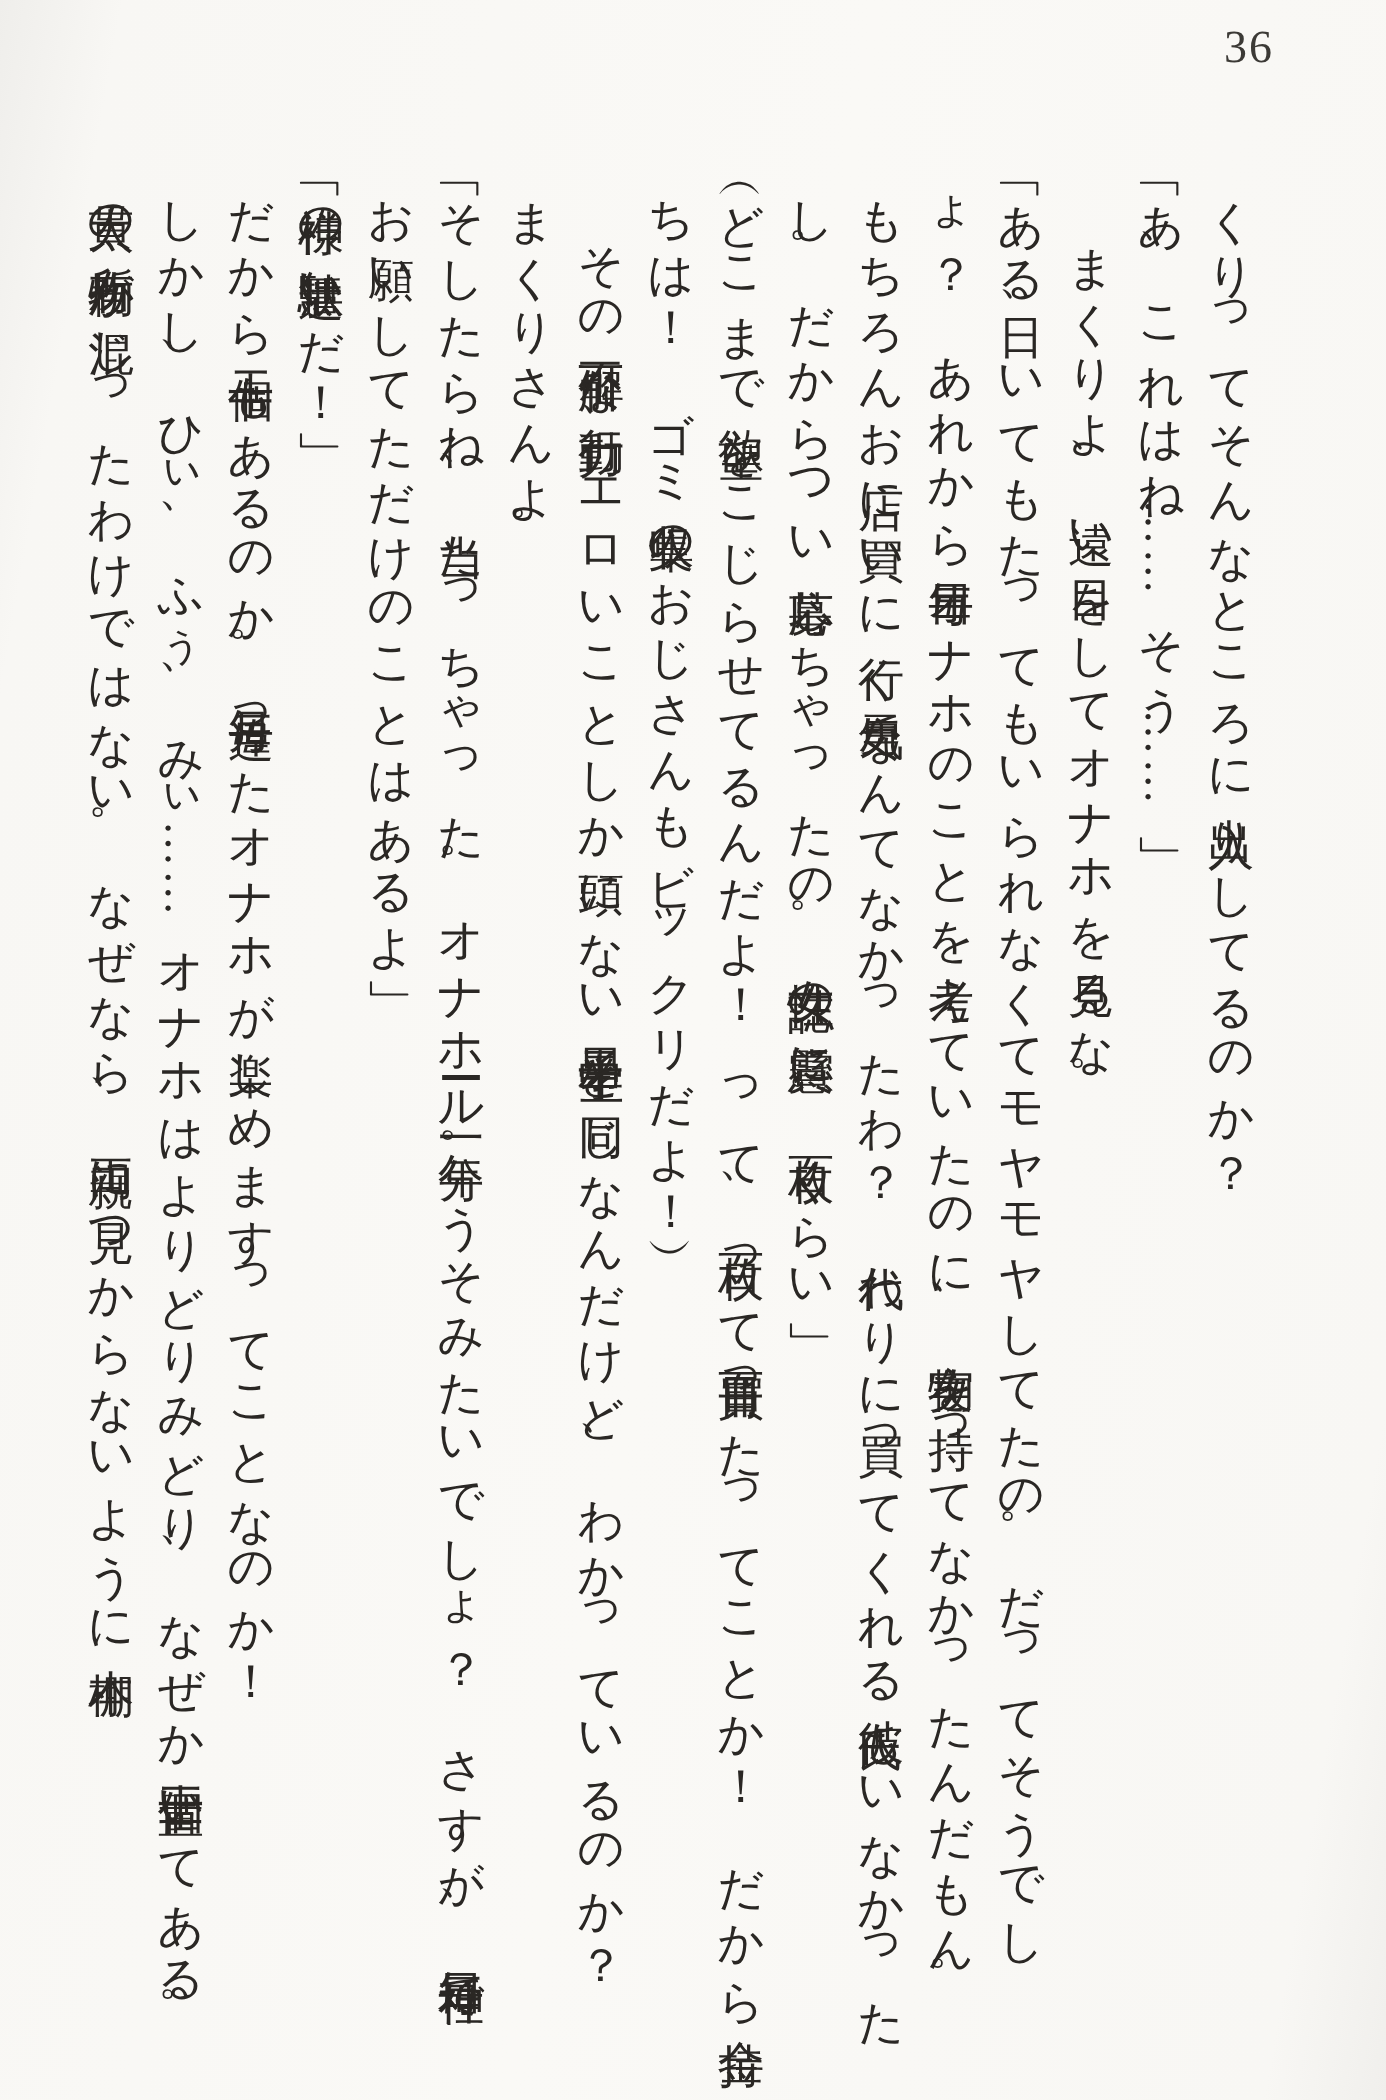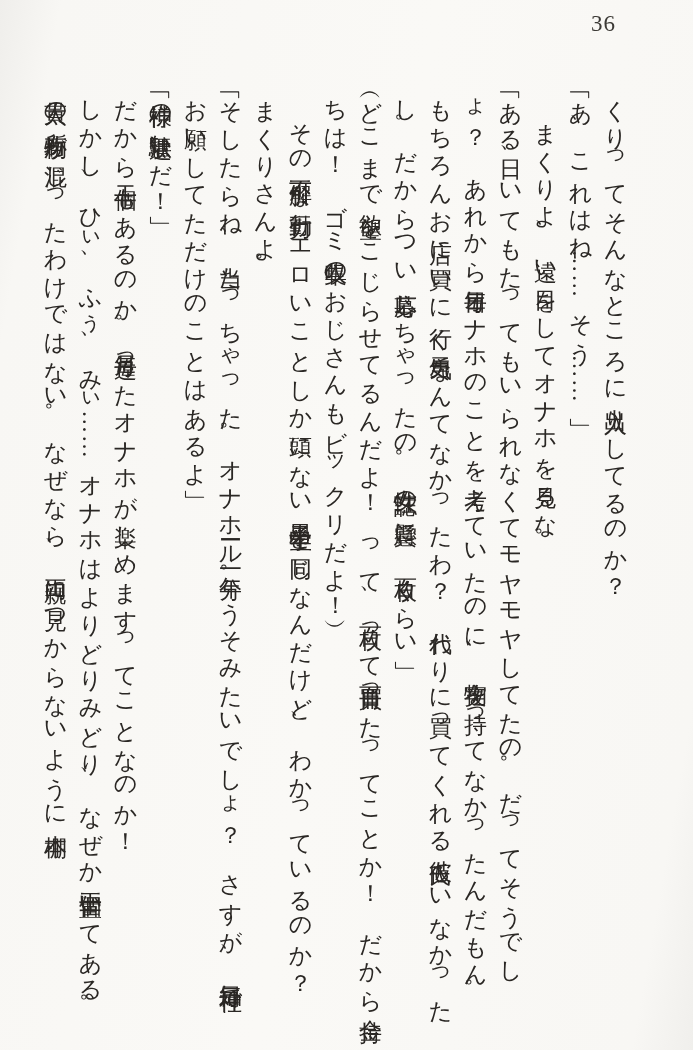--- a/index.html
+++ b/index.html
@@ -10,21 +10,21 @@
     position: relative;
     width: 693px;
     height: 1050px;
     overflow: hidden;
     background: linear-gradient(100deg, #efeeeb 0%, #f8f7f4 7%, #faf9f6 50%, #f8f7f4 93%, #f0efec 100%);
     font-family: "Liberation Serif", "DejaVu Serif", serif;
   }
   .page-number {
     position: absolute;
     top: 11px;
-    left: 591px;
+    left: 612px;
     font-size: 23px;
     letter-spacing: 1px;
     color: #3c3a36;
   }
   .vertical-text {
     position: absolute;
     top: 84px;
     right: 60px;
     height: 938px;
     writing-mode: vertical-rl;

